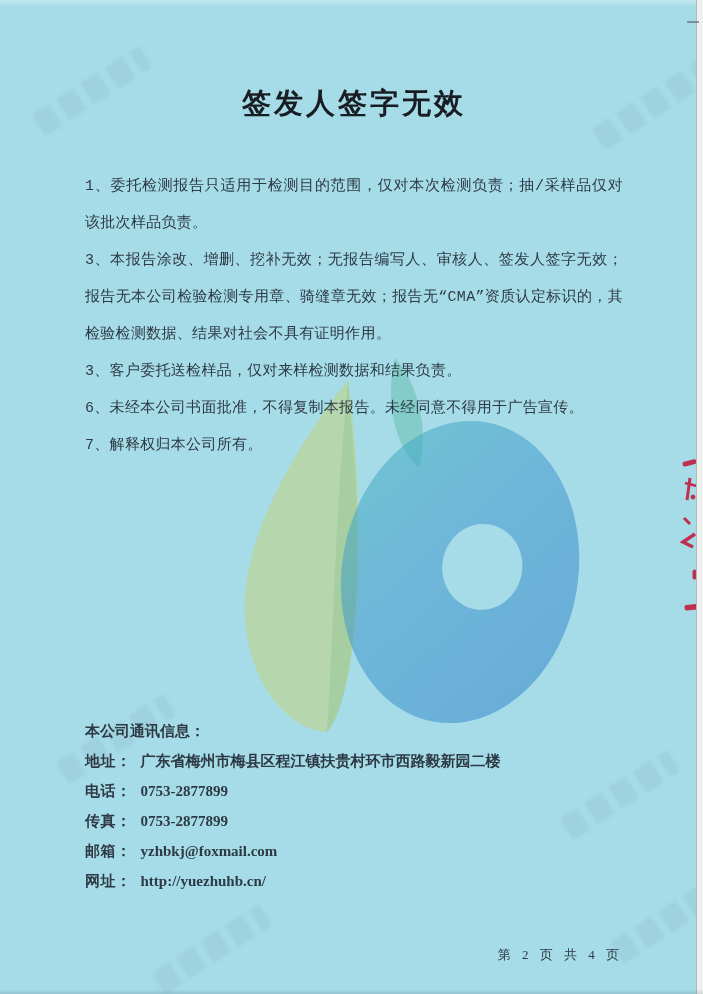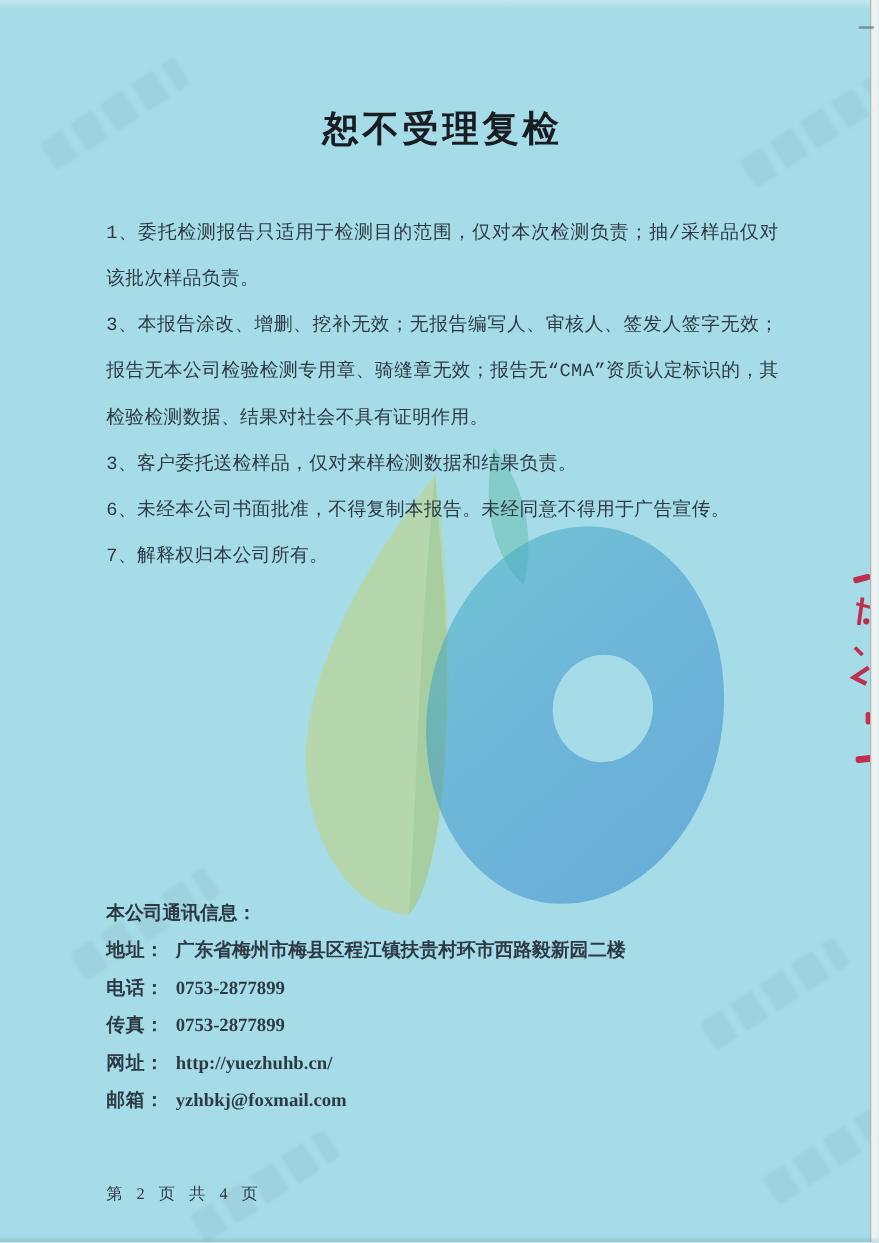--- a/index.html
+++ b/index.html
@@ -60,21 +60,21 @@
     text-align:justify; text-align-last:left;
     letter-spacing:.3px;
     font-family:Liberation Mono, monospace;
   }
   .contact { position:absolute; top:716px; left:0; right:0; font-size:15px; line-height:30px; }
   .contact .row { white-space:nowrap;font-weight:bold; }
   .contact .cl { letter-spacing:.5px; }
   .contact .cv { margin-left:9px; }
   .page-footer {
     position:absolute; top:946px; left:0; right:0;
-    text-align:left; font-size:13px; letter-spacing:4px; color:#2d3a45;
+    text-align:right; font-size:13px; letter-spacing:4px; color:#2d3a45;
   }
 </style>
 </head>
 <body>
 
 <div class="scan">
 
   <div class="top-shade"></div>
 
   <div class="wm" style="left:28px;  top:78px;"></div>
@@ -118,21 +118,21 @@
       <circle cx="16" cy="47" r="2"></circle>
       <path d="M7,68 L13,74" stroke-width="3" fill="none"></path>
       <path d="M18,84 L6,92 L16,97" stroke-width="3.5" fill="none"></path>
       <rect x="16" y="120" width="3" height="9" rx="1.2"></rect>
       <rect x="8" y="155" width="13" height="4.5" rx="1.5" transform="rotate(-6 14 157)"></rect>
     </g>
   </svg>
 
   <div class="content">
 
-    <h1 class="doc-title">恕不受理复检</h1>
+    <h1 class="doc-title">签发人签字无效</h1>
 
     <div class="paras">
       <p>1、委托检测报告只适用于检测目的范围，仅对本次检测负责；抽/采样品仅对该批次样品负责。</p>
       <p>3、本报告涂改、增删、挖补无效；无报告编写人、审核人、签发人签字无效；报告无本公司检验检测专用章、骑缝章无效；报告无“CMA”资质认定标识的，其检验检测数据、结果对社会不具有证明作用。</p>
       <p>3、客户委托送检样品，仅对来样检测数据和结果负责。</p>
       <p>6、未经本公司书面批准，不得复制本报告。未经同意不得用于广告宣传。</p>
       <p>7、解释权归本公司所有。</p>
     </div>
 
     <div class="contact">
@@ -140,24 +140,24 @@
       <div class="row">
         <span class="cl">地址：</span><span class="cv">广东省梅州市梅县区程江镇扶贵村环市西路毅新园二楼</span>
       </div>
       <div class="row">
         <span class="cl">电话：</span><span class="cv">0753-2877899</span>
       </div>
       <div class="row">
         <span class="cl">传真：</span><span class="cv">0753-2877899</span>
       </div>
       <div class="row">
-        <span class="cl">网址：</span><span class="cv">http://yuezhuhb.cn/</span>
+        <span class="cl">邮箱：</span><span class="cv">yzhbkj@foxmail.com</span>
       </div>
       <div class="row">
-        <span class="cl">邮箱：</span><span class="cv">yzhbkj@foxmail.com</span>
+        <span class="cl">网址：</span><span class="cv">http://yuezhuhb.cn/</span>
       </div>
     </div>
 
     <div class="page-footer">第 2 页 共 4 页</div>
   </div>
 
   <div class="scan-edge"></div>
   <div class="corner-dash"></div>
   <div class="bottom-shade"></div>
 </div>

